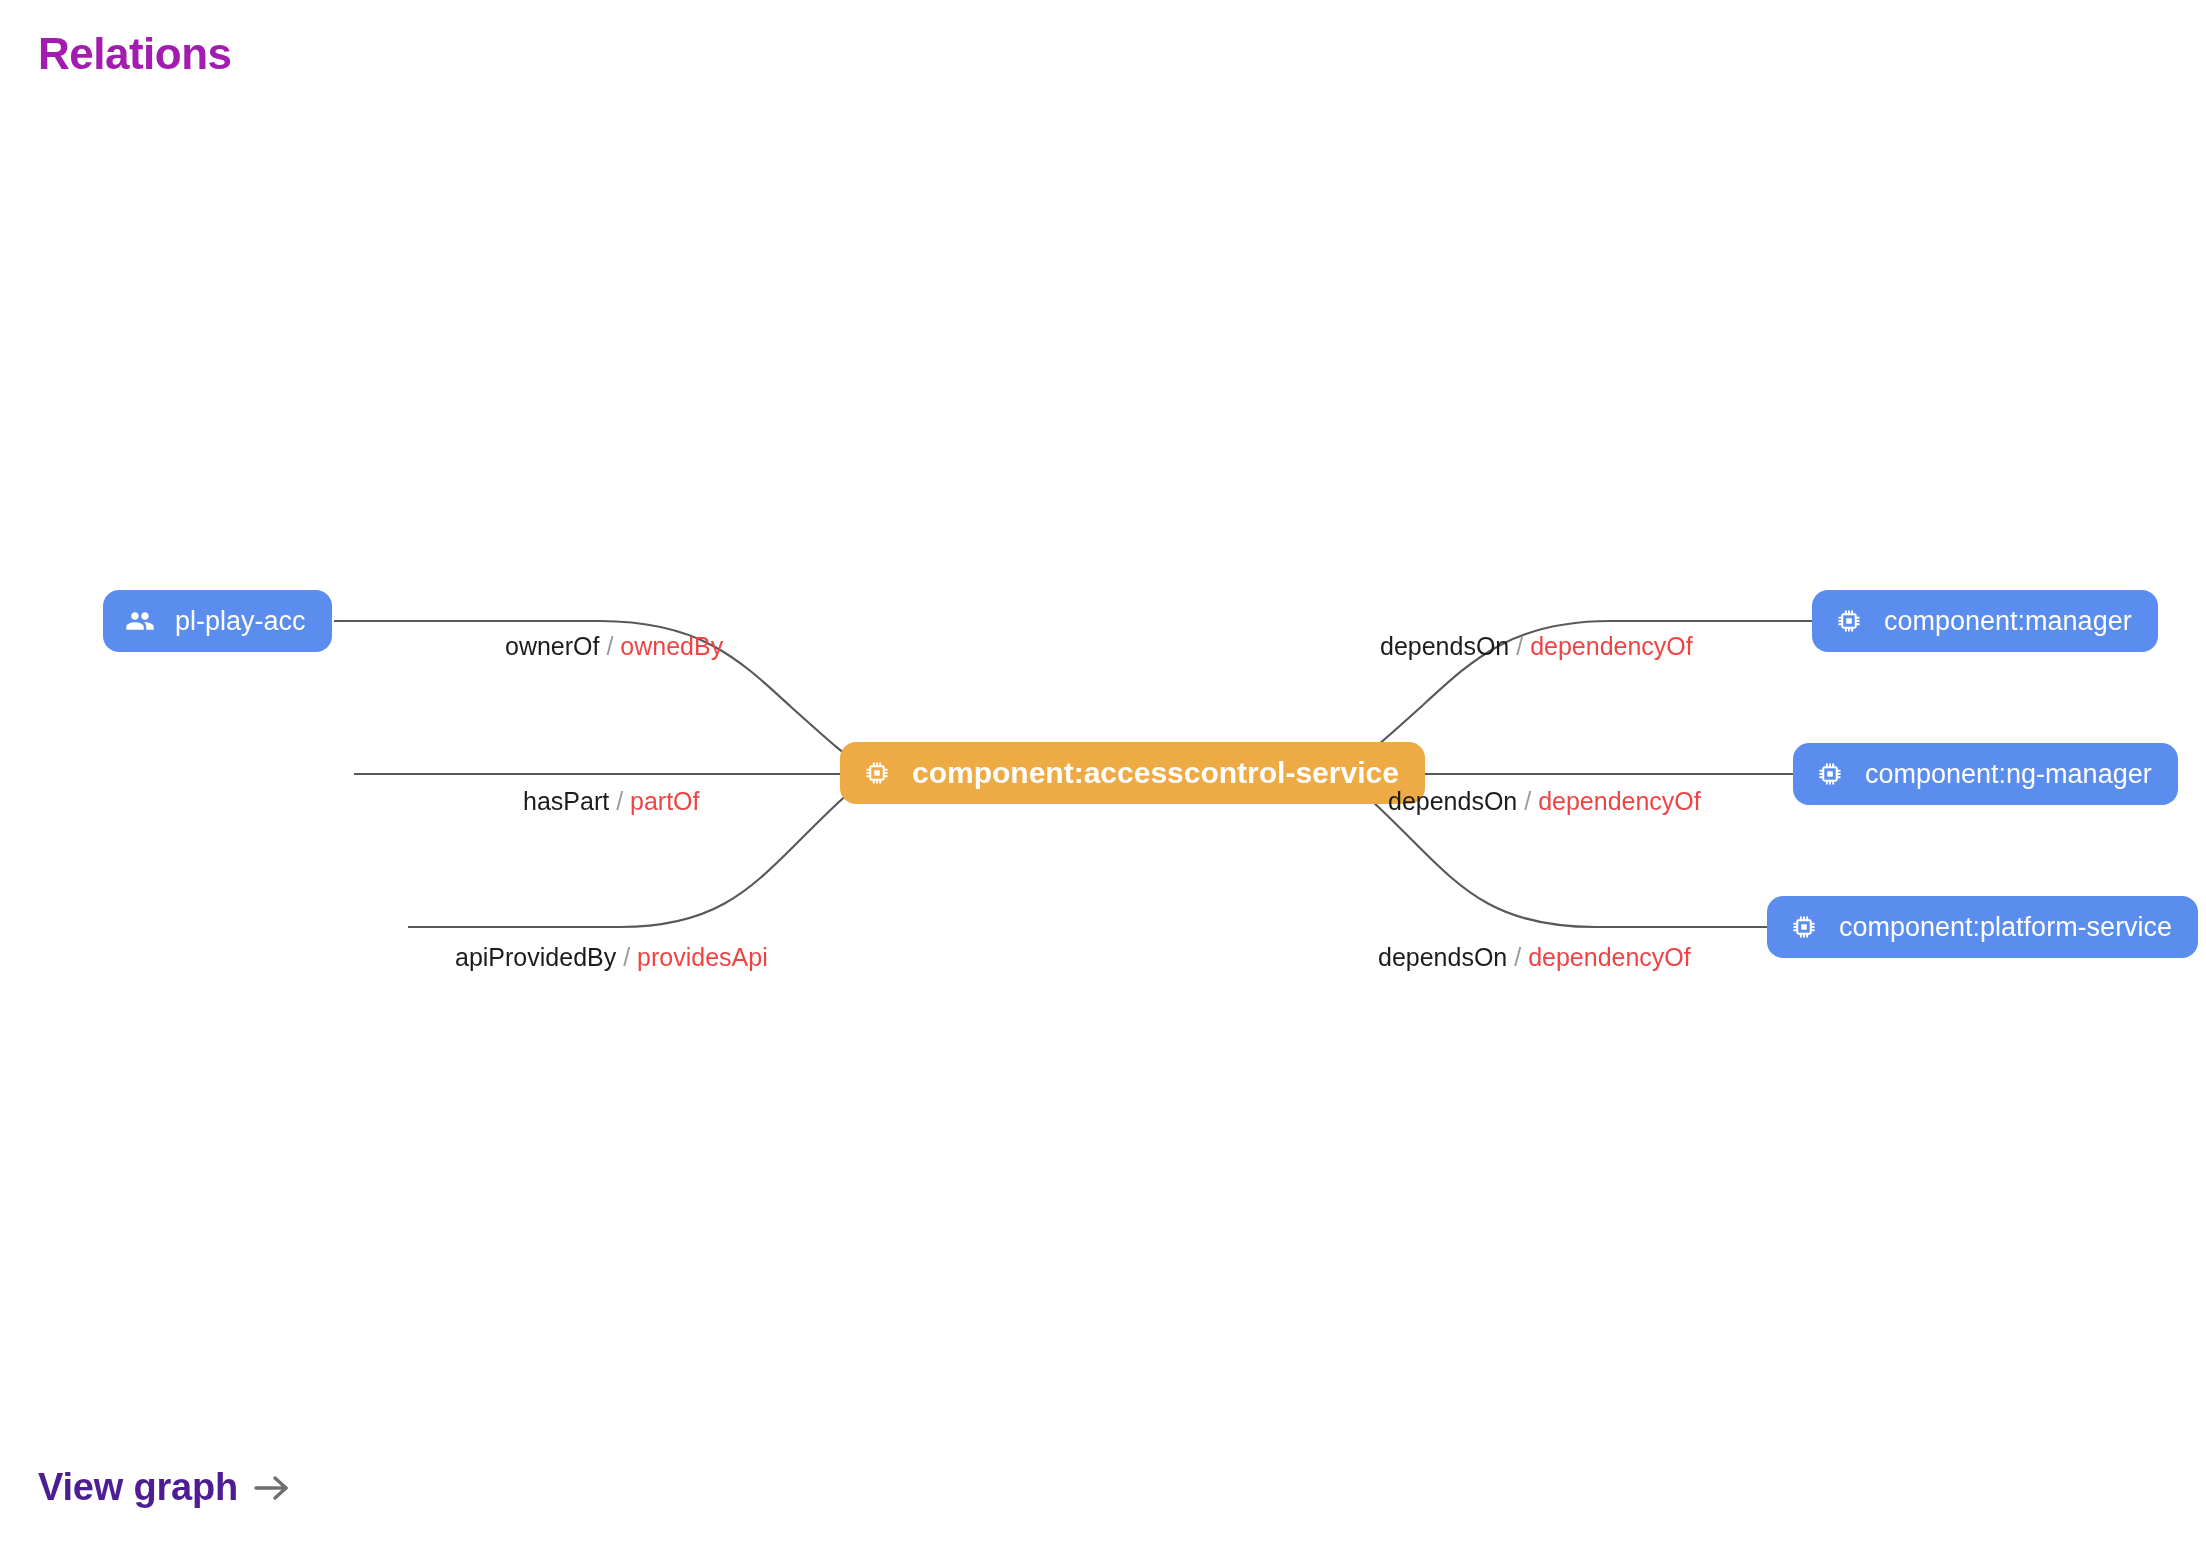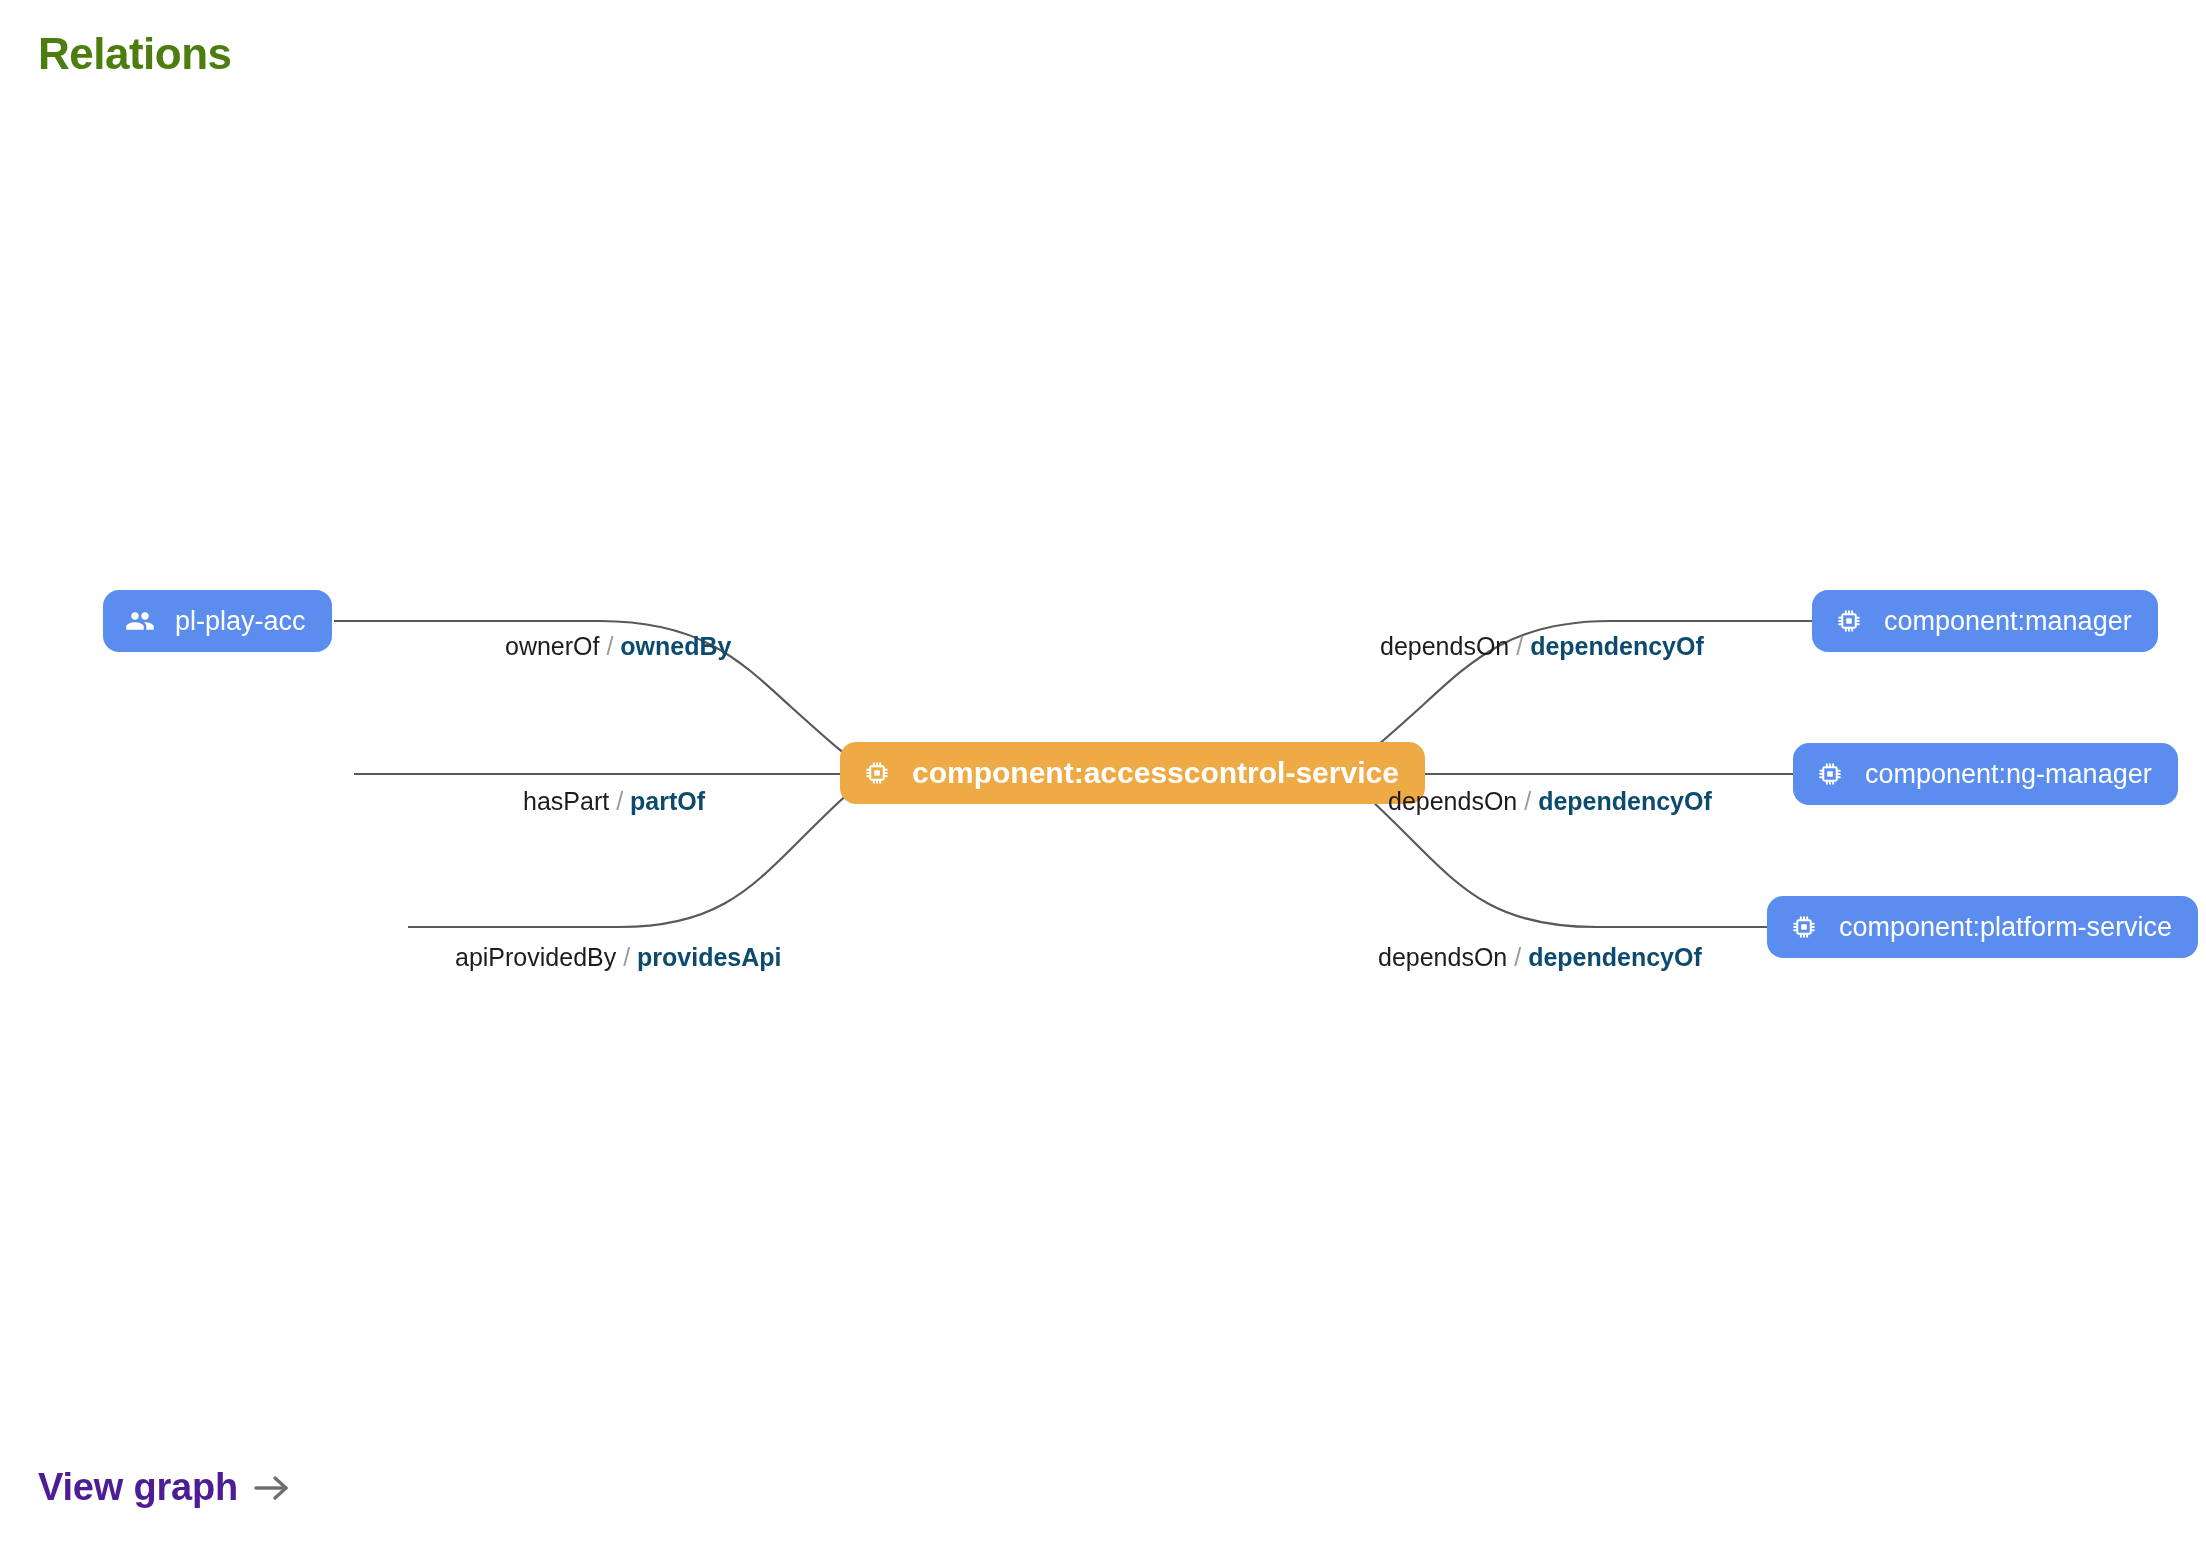--- a/index.html
+++ b/index.html
@@ -18,21 +18,21 @@
   }
 
   
   #page-title {
     position: absolute;
     left: 38px;
     top: 30px;
     font-size: 44px;
     font-weight: bold;
     letter-spacing: -0.5px;
-    color: #4d7c0f;
+    color: #a21caf;
     line-height: 1.1;
   }
 
   
   #graph-canvas {
     position: absolute;
     left: 0;
     top: 0;
     width: 2206px;
     height: 1420px;
@@ -93,21 +93,21 @@
   #node-platform-service   { left: 1767px; top: 896px;  }
 
   
   .edge-label {
     position: absolute;
     font-size: 25px;
     line-height: 1;
     white-space: nowrap;
     color: #1c1c1e;
   }
-  .edge-label .rel-secondary { color: #0c4a6e; font-weight: bold; }
+  .edge-label .rel-secondary { color: #ef4444; }
   .edge-label .rel-sep       { color: #9b9b9e; }
 
   #label-ownerof        { left: 505px;  top: 634px; }
   #label-haspart        { left: 523px;  top: 789px; }
   #label-apiprovidedby  { left: 455px;  top: 945px; }
   #label-dependson-1    { left: 1380px; top: 634px; }
   #label-dependson-2    { left: 1388px; top: 789px; }
   #label-dependson-3    { left: 1378px; top: 945px; }
 
   

